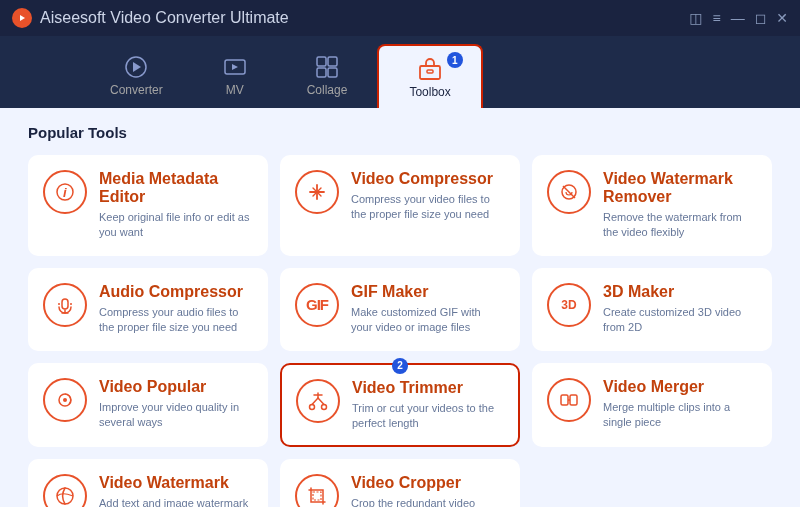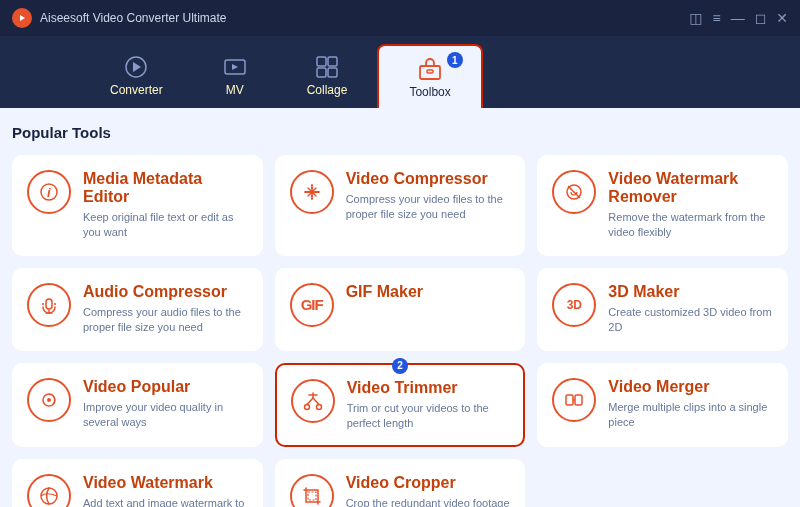--- a/index.html
+++ b/index.html
@@ -35,21 +35,21 @@
       border-radius: 50%;
       display: flex;
       align-items: center;
       justify-content: center;
       color: white;
       font-size: 10px;
       font-weight: bold;
     }
     .title-bar-title {
       color: #cdd5e8;
-      font-size: 12px;
+      font-size: 16px;
     }
     .title-bar-controls {
       display: flex;
       gap: 10px;
       align-items: center;
     }
     .title-bar-controls span {
       color: #8899bb;
       font-size: 14px;
       cursor: pointer;
@@ -68,21 +68,21 @@
       flex-shrink: 0;
       height: 72px;
     }
     .nav-tab {
       display: flex;
       flex-direction: column;
       align-items: center;
       justify-content: center;
       padding: 8px 30px;
       cursor: pointer;
-      color: #fef9c3;
+      color: #a3a3a3;
       font-size: 12px;
       gap: 4px;
       height: 64px;
       position: relative;
     }
     .nav-tab .tab-icon {
       font-size: 22px;
       line-height: 1;
     }
     .nav-tab.active {
@@ -106,21 +106,21 @@
       display: flex;
       align-items: center;
       justify-content: center;
       font-weight: bold;
     }
 
     
     .main-content {
       background: #f0f4ff;
       flex: 1;
-      padding: 16px 12px;
+      padding: 16px 28px;
       overflow-y: auto;
       display: flex;
       flex-direction: column;
     }
 
     .section-title {
       font-size: 15px;
       font-weight: 600;
       color: #1a2340;
       margin-bottom: 14px;
@@ -287,21 +287,21 @@
 
     <div class="tool-card">
       <div class="tool-icon-circle">
         <svg width="20" height="20" viewBox="0 0 20 20" fill="none">
           <circle cx="10" cy="10" r="8" stroke="#e8522a" stroke-width="1.5" fill="none"></circle>
           <text x="8" y="15" font-size="13" fill="#e8522a" font-style="italic" font-weight="bold">i</text>
         </svg>
       </div>
       <div class="tool-info">
         <div class="tool-name">Media Metadata Editor</div>
-        <div class="tool-desc">Keep original file text or edit as you want</div>
+        <div class="tool-desc">Keep original file info or edit as you want</div>
       </div>
     </div>
 
     <div class="tool-card">
       <div class="tool-icon-circle">
         <svg width="20" height="20" viewBox="0 0 20 20" fill="none">
           <path d="M10 3v14M3 10h14" stroke="#e8522a" stroke-width="1.8" stroke-linecap="round"></path>
           <path d="M6 6l4 4 4-4M6 14l4-4 4 4" stroke="#e8522a" stroke-width="1.4" stroke-linecap="round" stroke-linejoin="round"></path>
         </svg>
       </div>
@@ -341,20 +341,21 @@
         <div class="tool-desc">Compress your audio files to the proper file size you need</div>
       </div>
     </div>
 
     <div class="tool-card">
       <div class="tool-icon-circle">
         <span style="font-size:15px; font-weight:800; color:#e8522a; letter-spacing:-1px;">GIF</span>
       </div>
       <div class="tool-info">
         <div class="tool-name">GIF Maker</div>
+        <div class="tool-desc">Make customized GIF with your video or image files</div>
       </div>
     </div>
 
     <div class="tool-card">
       <div class="tool-icon-circle">
         <span style="font-size:12px; font-weight:800; color:#e8522a;">3D</span>
       </div>
       <div class="tool-info">
         <div class="tool-name">3D Maker</div>
         <div class="tool-desc">Create customized 3D video from 2D</div>

